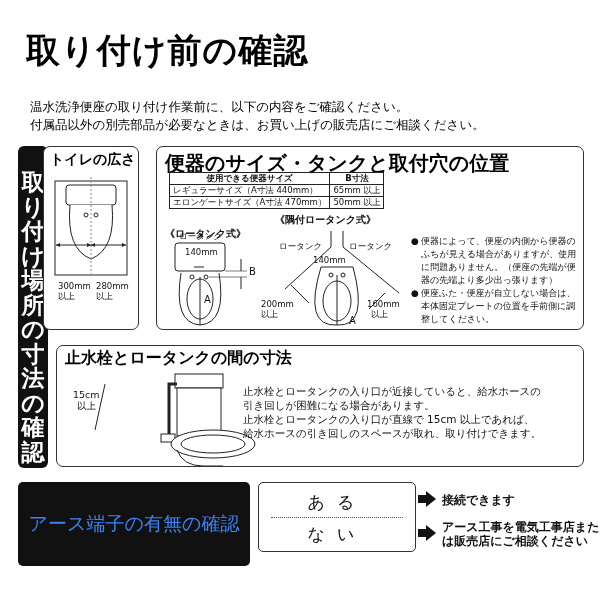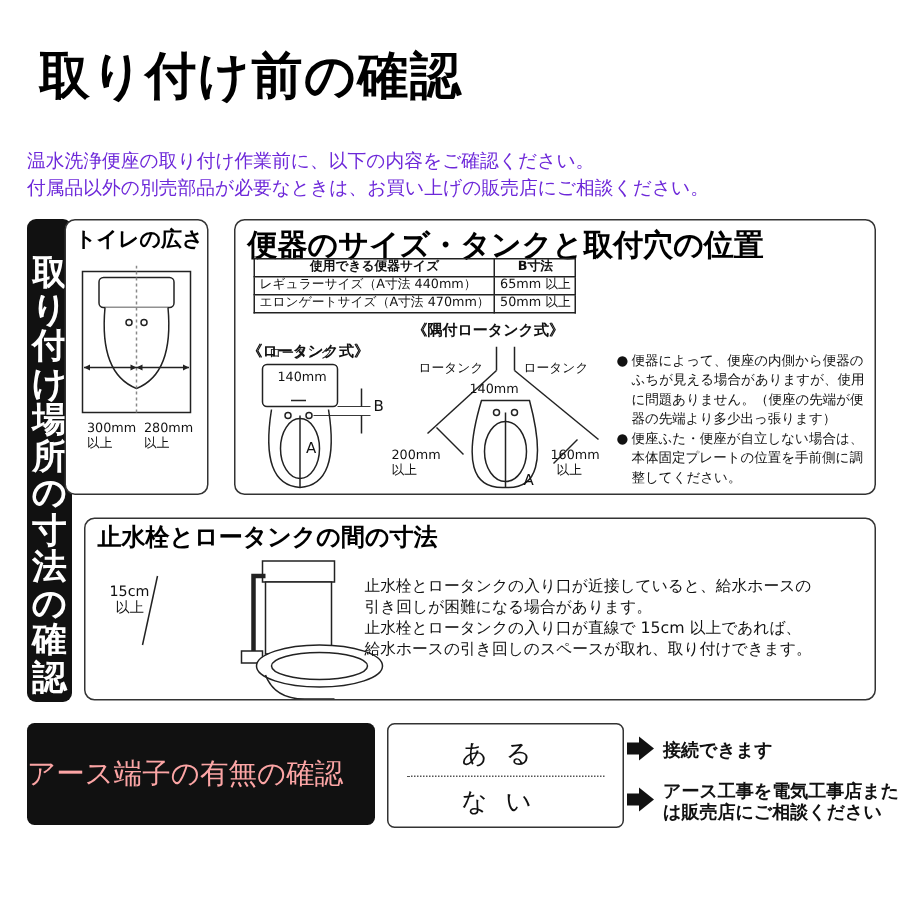--- a/index.html
+++ b/index.html
@@ -1,30 +1,30 @@
 <!DOCTYPE html>
 <html><head>
 <meta charset="utf-8">
 <style>
   html,body{margin:0;padding:0;background:#fff;}
   body{width:600px;height:600px;position:relative;overflow:hidden;font-family:"DejaVu Sans","Liberation Sans",sans-serif;color:#111;}
   .abs{position:absolute;}
   .title{left:26px;top:28px;font-size:34px;font-weight:bold;letter-spacing:1px;color:#000;}
-  .intro{left:18px;font-size:12.5px;line-height:18px;color:#6d28d9;font-family:Liberation Serif, serif;}
+  .intro{left:30px;font-size:12.5px;line-height:18px;color:#000000;font-family:Liberation Serif, serif;}
   .sidebar{left:18px;top:146px;width:30px;height:322px;background:#111;border-radius:6px;color:#fff;}
   .vtext{position:absolute;left:0;top:24px;width:30px;text-align:center;font-size:23px;line-height:24.5px;font-weight:bold;}
   .box{border:1.5px solid #333;border-radius:7px;background:#fff;}
   .h{font-weight:bold;color:#000;}
   table.sz{border-collapse:collapse;font-size:8.5px;}
   table.sz td,table.sz th{border:1px solid #222;padding:0 3px;height:11px;line-height:11px;white-space:nowrap;}
   table.sz th{font-weight:bold;}
   .small{font-size:8.5px;line-height:10px;}
   .note{font-size:9px;line-height:13px;}
   .body-text{font-size:10.5px;line-height:14.5px;}
-  .earth-label{left:18px;top:482px;width:232px;height:68px;background:#111;border-radius:5px;color:#fca5a5;font-size:19px;display:flex;align-items:center;}
+  .earth-label{left:18px;top:482px;width:232px;height:84px;background:#111;border-radius:5px;color:#3b82f6;font-size:19px;display:flex;align-items:center;justify-content:center;}
   .earth-box{left:258px;top:482px;width:156px;height:68px;border:1.2px solid #333;border-radius:5px;}
   .opt{position:absolute;left:0;width:156px;text-align:center;font-size:17px;letter-spacing:12px;}
   .arrow{width:0;height:0;border-top:8px solid transparent;border-bottom:8px solid transparent;border-left:10px solid #111;}
   .arrow-stem{width:8px;height:8px;background:#111;}
   .res{font-size:12px;line-height:13.5px;font-weight:bold;}
 </style>
 </head>
 <body>
 
 <div class="abs title">取り付け前の確認</div>

